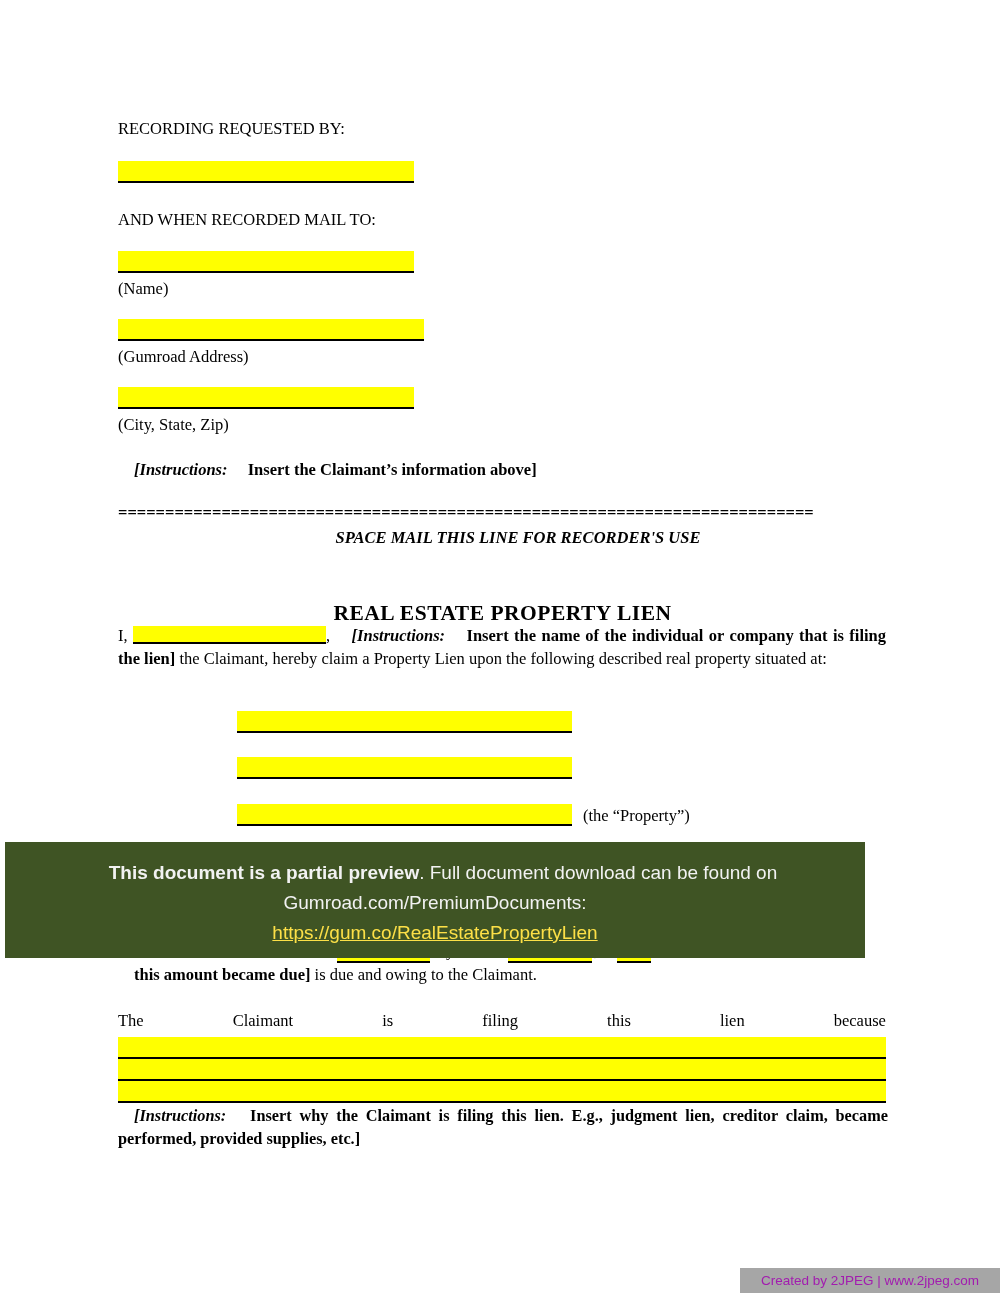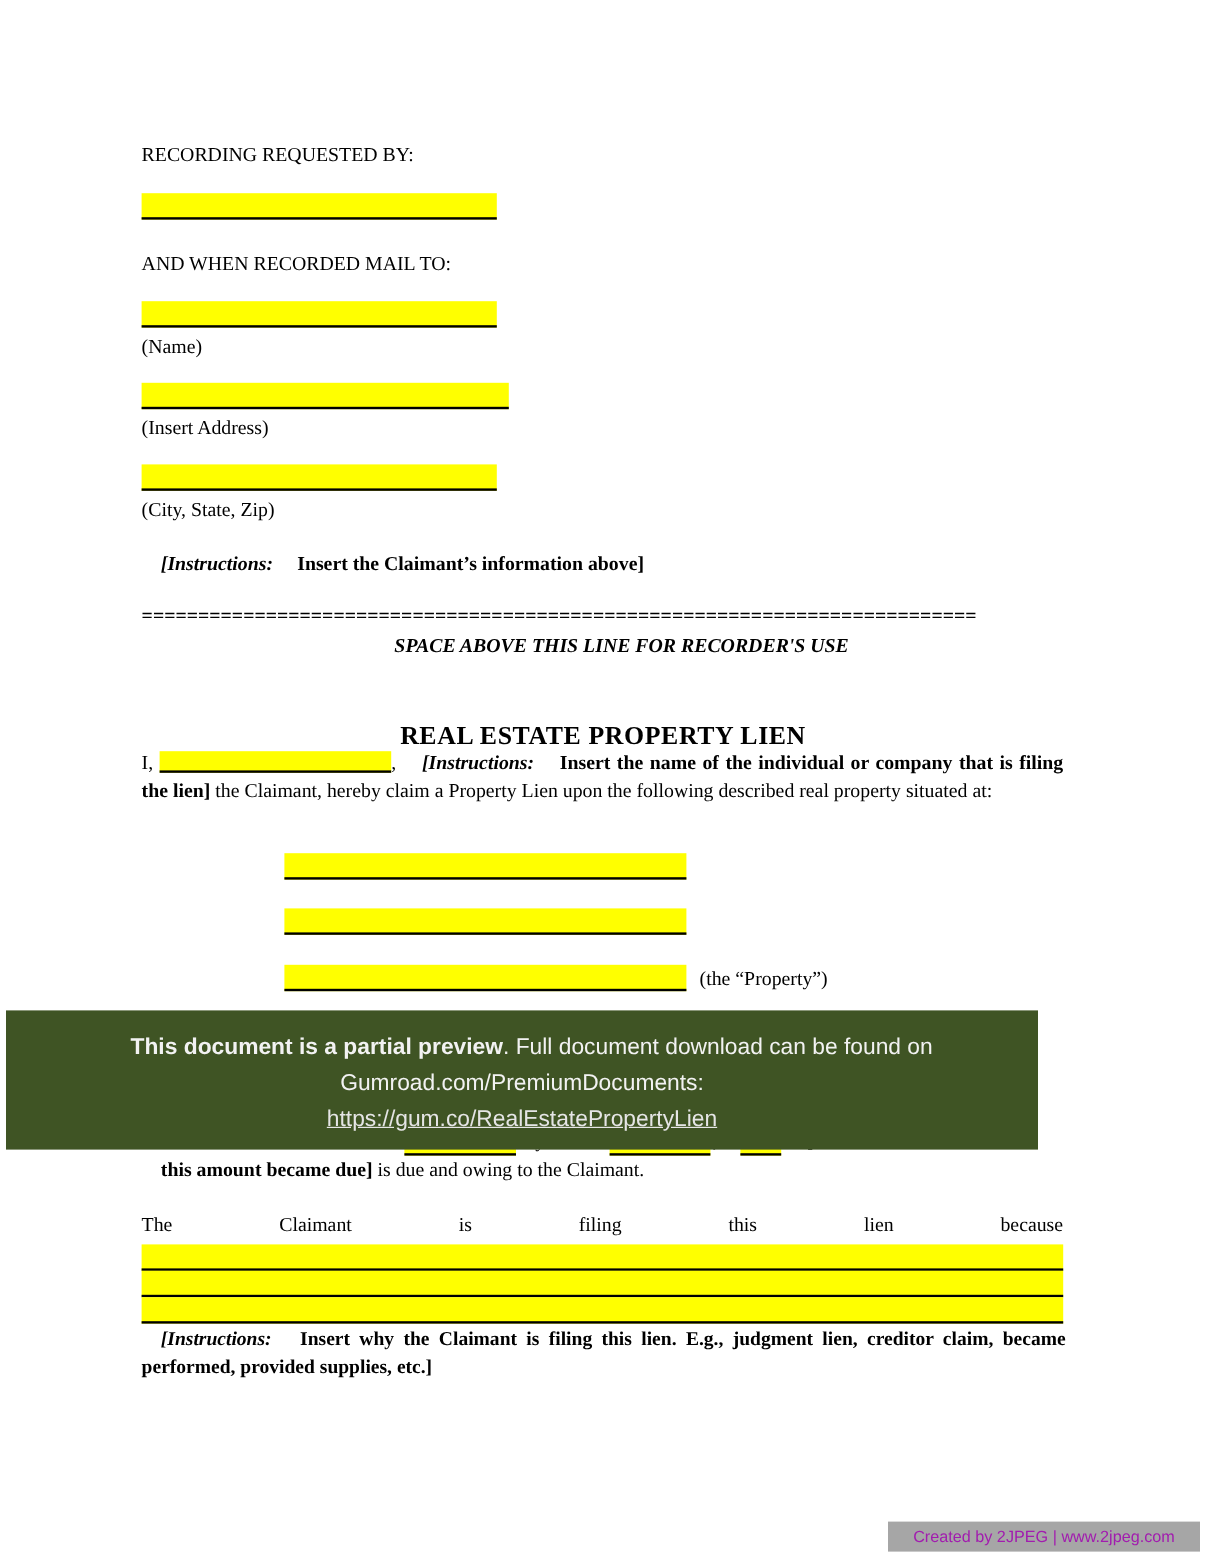--- a/index.html
+++ b/index.html
@@ -28,21 +28,21 @@
     left:5px;top:842px;width:860px;height:116px;
     background:#3f5424;
     font-family:"Liberation Sans", sans-serif;
     color:#f2f2f2;
     text-align:center;
     font-size:19px;line-height:30px;
     padding-top:16px;
     box-sizing:border-box;
     z-index:5;
   }
-  .banner a, .banner .link{color:#e5e5e5;text-decoration:underline;cursor:pointer;}
+  .banner a, .banner .link{color:#fde047;text-decoration:underline;cursor:pointer;}
   .watermark{
     left:740px;top:1268px;width:260px;height:25px;
     background:rgba(150,150,150,0.85);
     color:#a21caf;
     font-family:"Liberation Sans", sans-serif;
     font-size:13.5px;line-height:25px;
     text-align:center;
     z-index:6;
   }
 </style>
@@ -53,30 +53,30 @@
 
   <div class="abs txt" style="left:118px;top:119px;">RECORDING REQUESTED BY:</div>
   <div class="abs blank" style="left:118px;top:161px;width:296px;height:20px;"></div>
 
   <div class="abs txt" style="left:118px;top:210px;">AND WHEN RECORDED MAIL TO:</div>
 
   <div class="abs blank" style="left:118px;top:251px;width:296px;height:20px;"></div>
   <div class="abs txt" style="left:118px;top:279px;">(Name)</div>
 
   <div class="abs blank" style="left:118px;top:319px;width:306px;height:20px;"></div>
-  <div class="abs txt" style="left:118px;top:347px;">(Insert Address)</div>
+  <div class="abs txt" style="left:118px;top:347px;">(Gumroad Address)</div>
 
   <div class="abs blank" style="left:118px;top:387px;width:296px;height:20px;"></div>
   <div class="abs txt" style="left:118px;top:415px;">(City, State, Zip)</div>
 
   <div class="abs txt" style="left:118px;top:460px;"><span class="b i">[Instructions:</span><span class="b"> Insert the Claimant’s information above]</span></div>
 
   <div class="abs divider" style="left:118px;top:503px;">==========================================================================</div>
 
-  <div class="abs txt b i center" style="left:118px;top:528px;width:768px;">SPACE ABOVE THIS LINE FOR RECORDER'S USE</div>
+  <div class="abs txt b i center" style="left:118px;top:528px;width:768px;">SPACE MAIL THIS LINE FOR RECORDER'S USE</div>
 
   <div class="abs title center" style="left:0px;top:573px;width:1005px;">REAL ESTATE PROPERTY LIEN</div>
 
   <div class="abs para" style="left:118px;top:624px;"><span>I, </span><span class="iblank"></span><span>, </span><span class="b i">[Instructions:</span><span class="b"> Insert the name of the individual or company that is filing the lien]</span><span> the Claimant, hereby claim a Property Lien upon the following described real property situated at:</span></div>
 
   <div class="abs blank" style="left:237px;top:711px;width:335px;height:20px;"></div>
   <div class="abs blank" style="left:237px;top:757px;width:335px;height:20px;"></div>
   <div class="abs blank" style="left:237px;top:804px;width:335px;height:20px;"></div>
   <div class="abs txt" style="left:583px;top:806px;">(the “Property”)</div>
 

